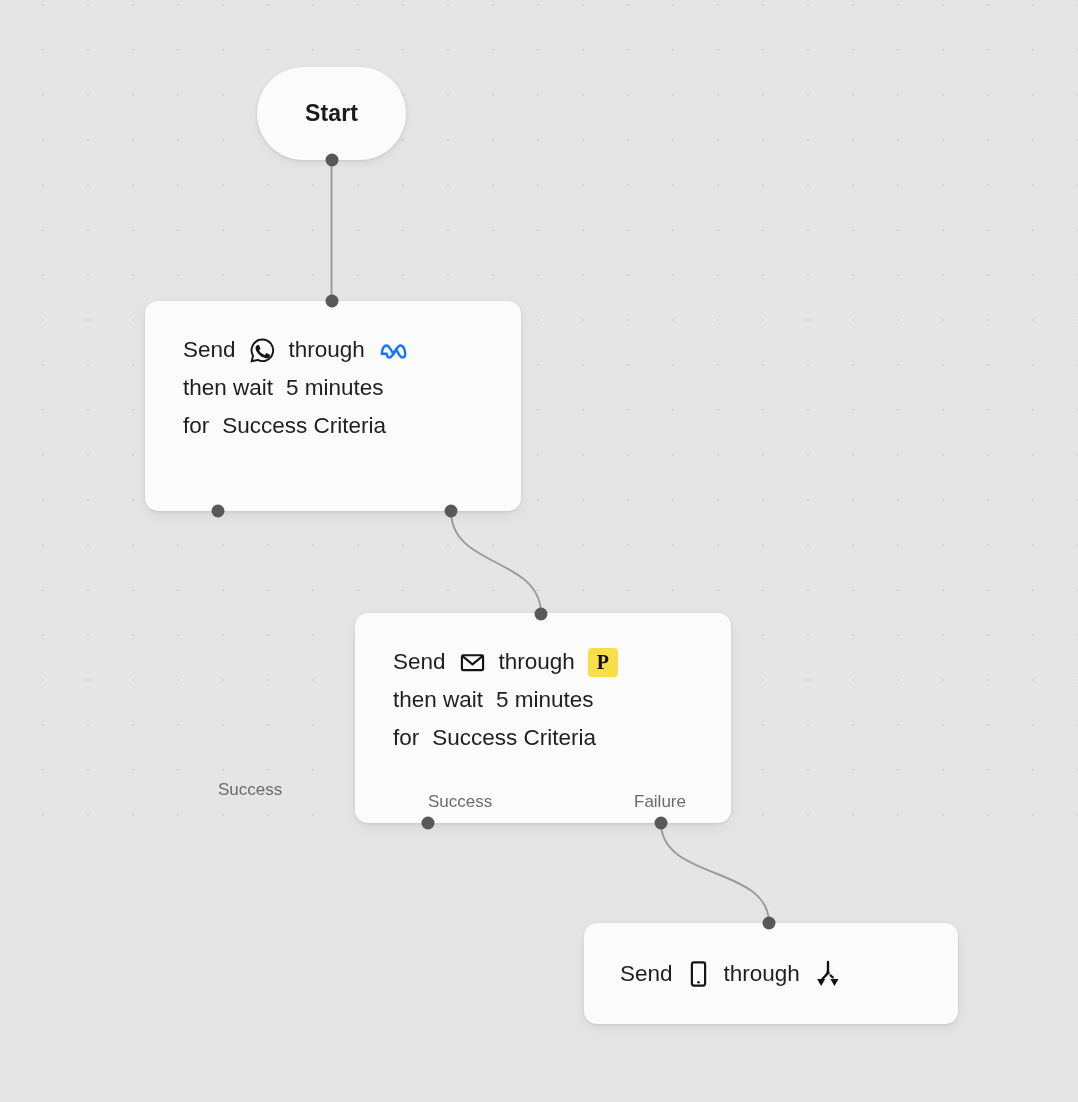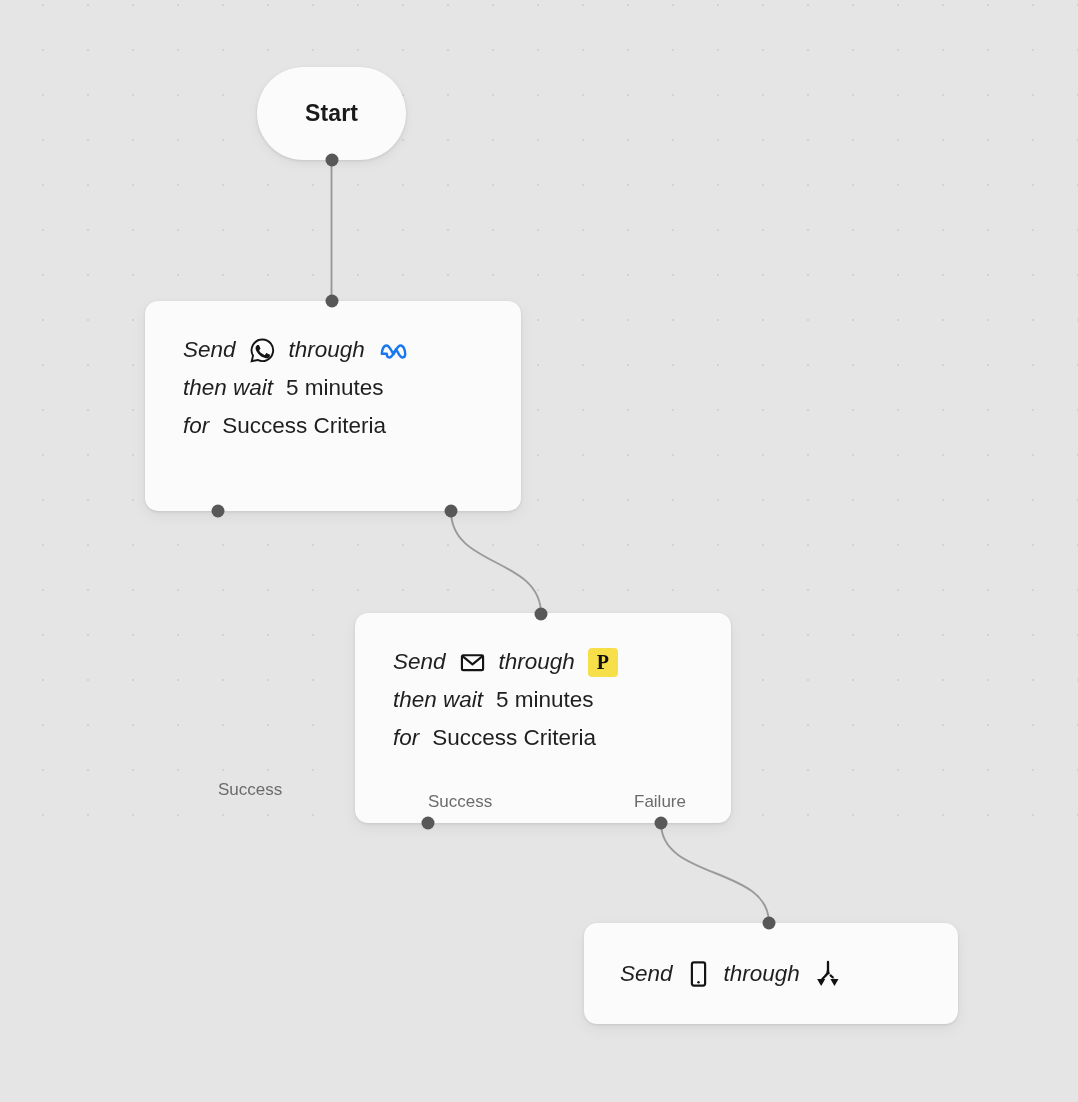--- a/index.html
+++ b/index.html
@@ -81,21 +81,21 @@
   }
 
   .line {
     display: flex;
     align-items: center;
     height: 38px;
     font-size: 22.5px;
     color: #1f1f1f;
     white-space: nowrap;
   }
-  .line .t { font-weight: 400; font-style: italic; }
+  .line .t { font-weight: 400; }
   .line .b { font-weight: 400; }
   .gap-m { width: 13px; display: inline-block; }
 
   
   .icon {
     display: inline-flex;
     align-items: center;
     justify-content: center;
     flex: none;
   }

